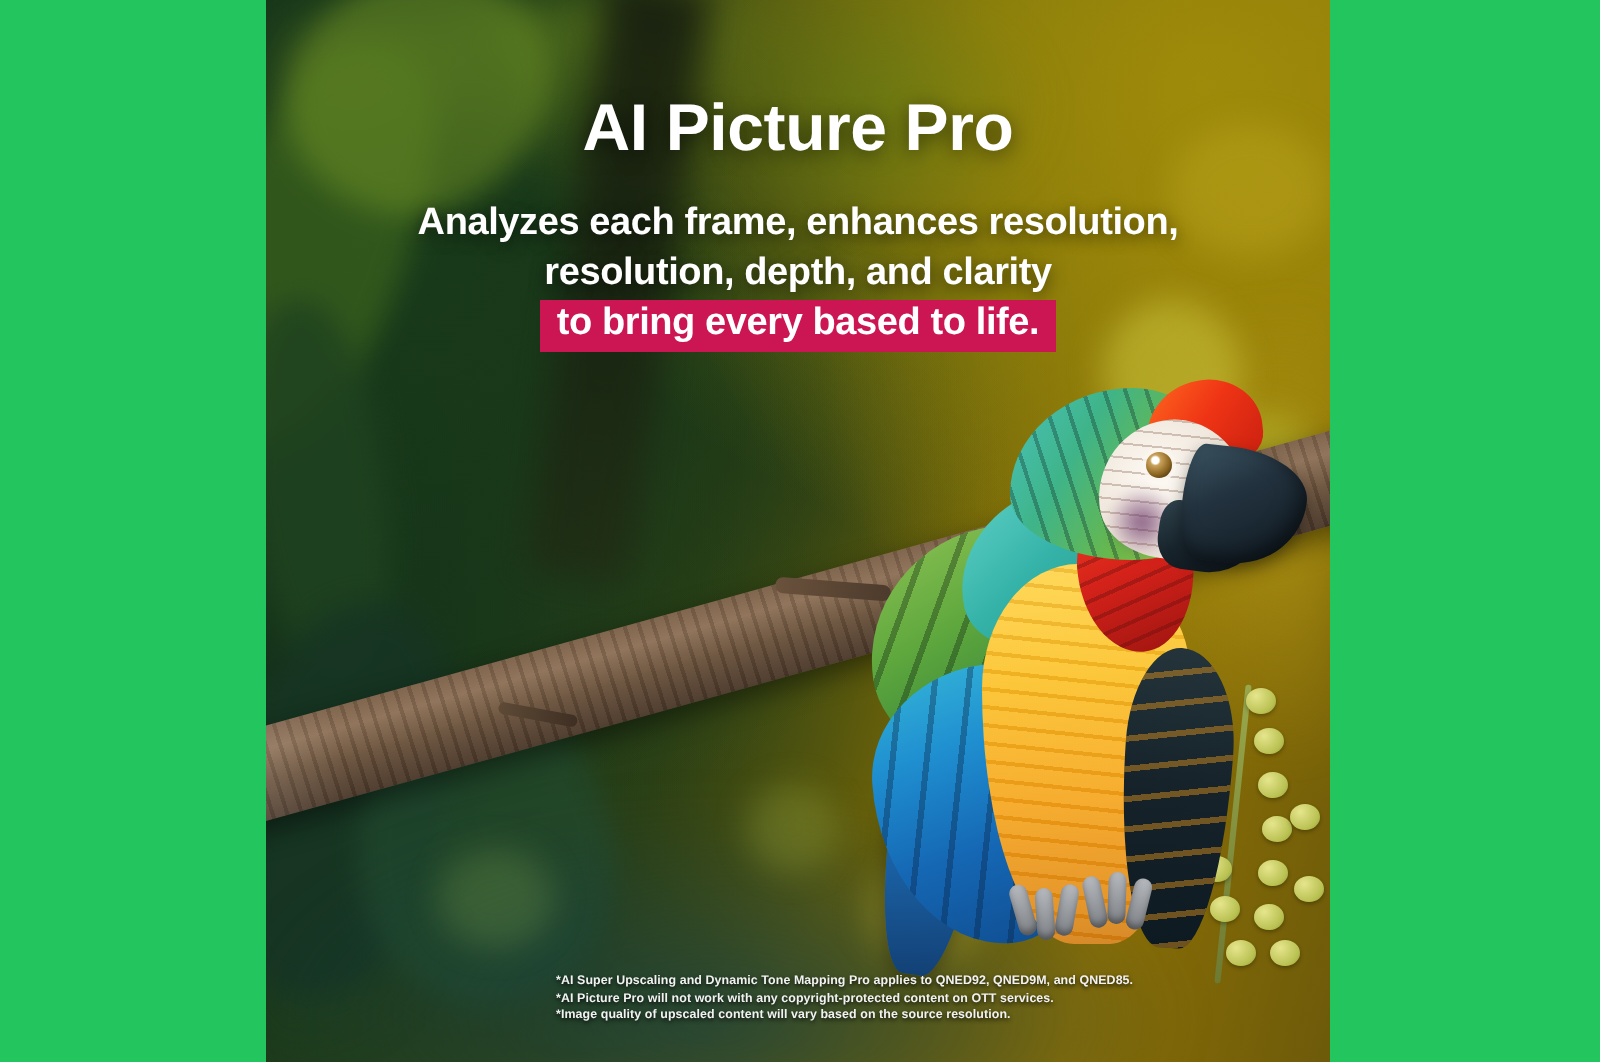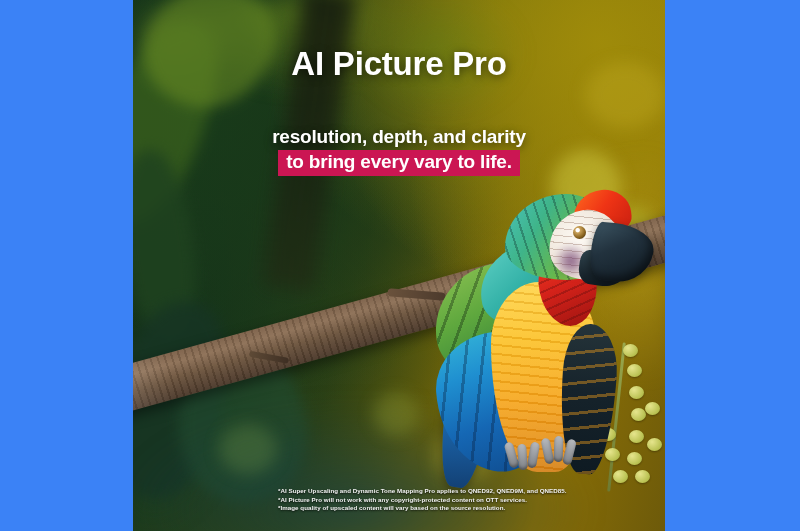--- a/index.html
+++ b/index.html
@@ -5,21 +5,21 @@
   html,body{margin:0;padding:0;}
   body{
     width:800px;height:531px;
     background:#ffffff;
     font-family:"Liberation Sans", sans-serif;
     overflow:hidden;
   }
   .page{
     position:relative;
     width:800px;height:531px;
-    background:#3b82f6;
+    background:#22c55e;
   }
 
   
   .hero{
     position:absolute;
     left:133px; top:0;
     width:532px; height:531px;
     overflow:hidden;
     background:#2b3d16;
   }
@@ -372,23 +372,23 @@
       <div class="foot f2">
         <div class="toe" style="left:0px;top:2px;transform:rotate(-12deg)"></div>
         <div class="toe" style="left:11px;top:0px;transform:rotate(2deg)"></div>
         <div class="toe" style="left:22px;top:3px;transform:rotate(14deg)"></div>
       </div>
     </div>
 
     <div class="title">AI Picture Pro</div>
 
     <div class="subtitle">
-      <br>
+      <span>Analyzes each frame, enhances resolution,</span><br>
       <span>resolution, depth, and clarity</span><br>
-      <span class="hl">to bring every vary to life.</span>
+      <span class="hl">to bring every based to life.</span>
     </div>
 
     <div class="foot-notes">
       <div>*AI Super Upscaling and Dynamic Tone Mapping Pro applies to QNED92, QNED9M, and QNED85.</div>
       <div>*AI Picture Pro will not work with any copyright-protected content on OTT services.</div>
       <div>*Image quality of upscaled content will vary based on the source resolution.</div>
     </div>
 
   </div>
 </div>

